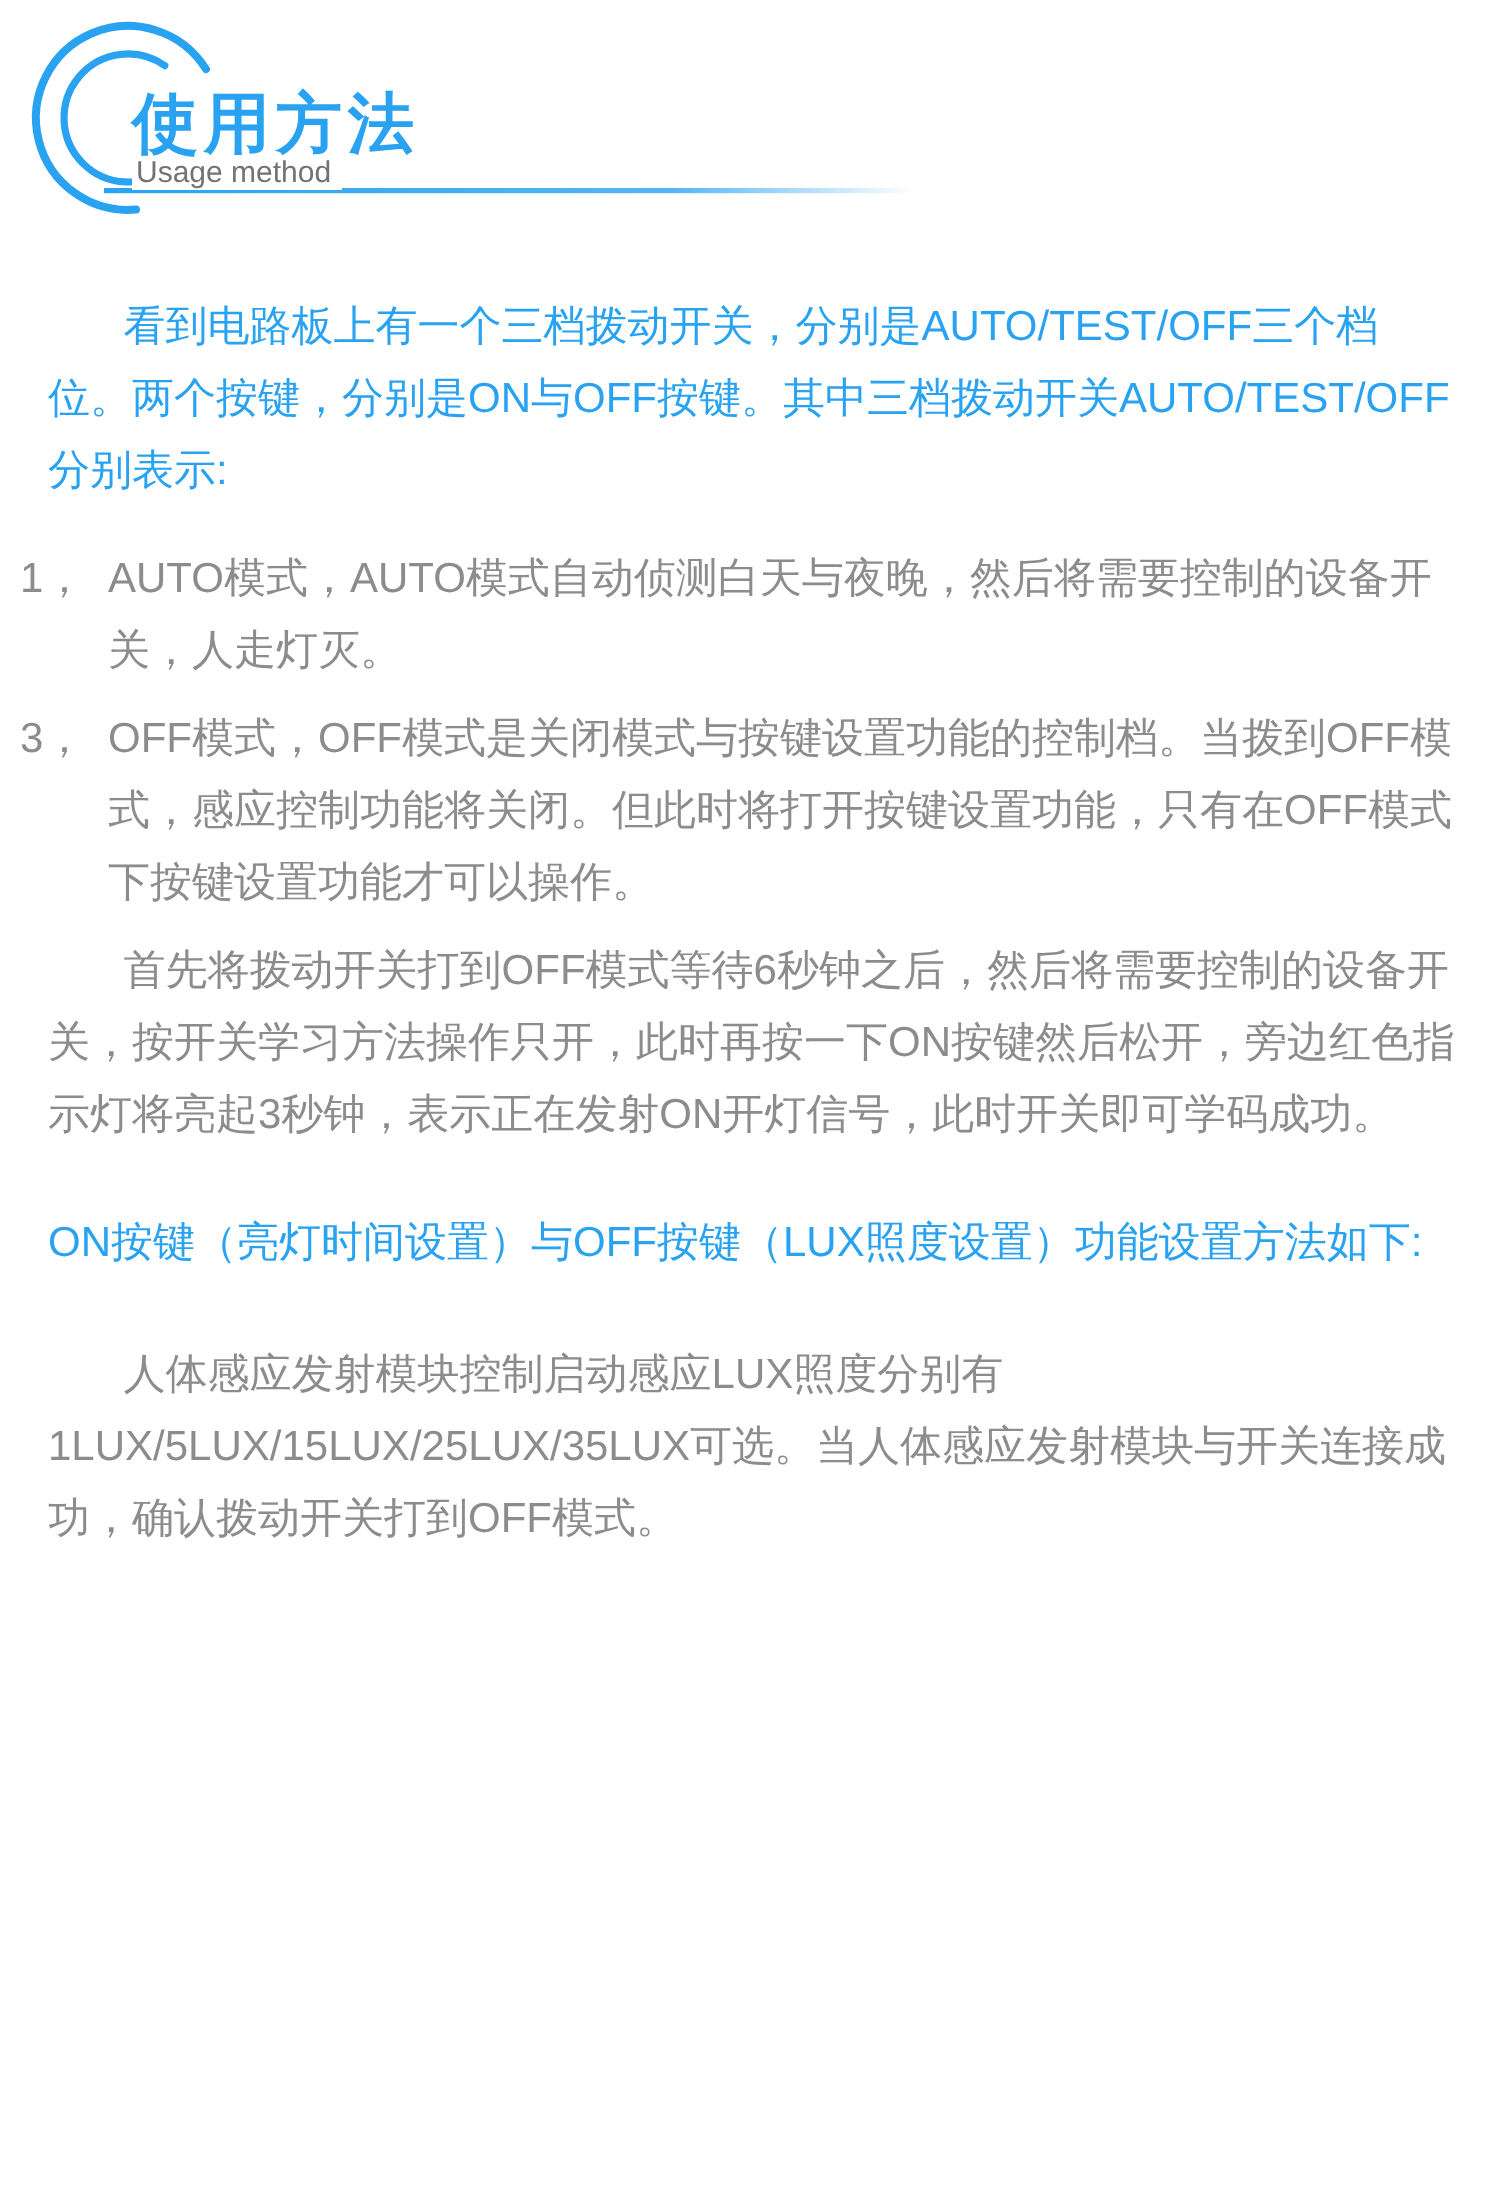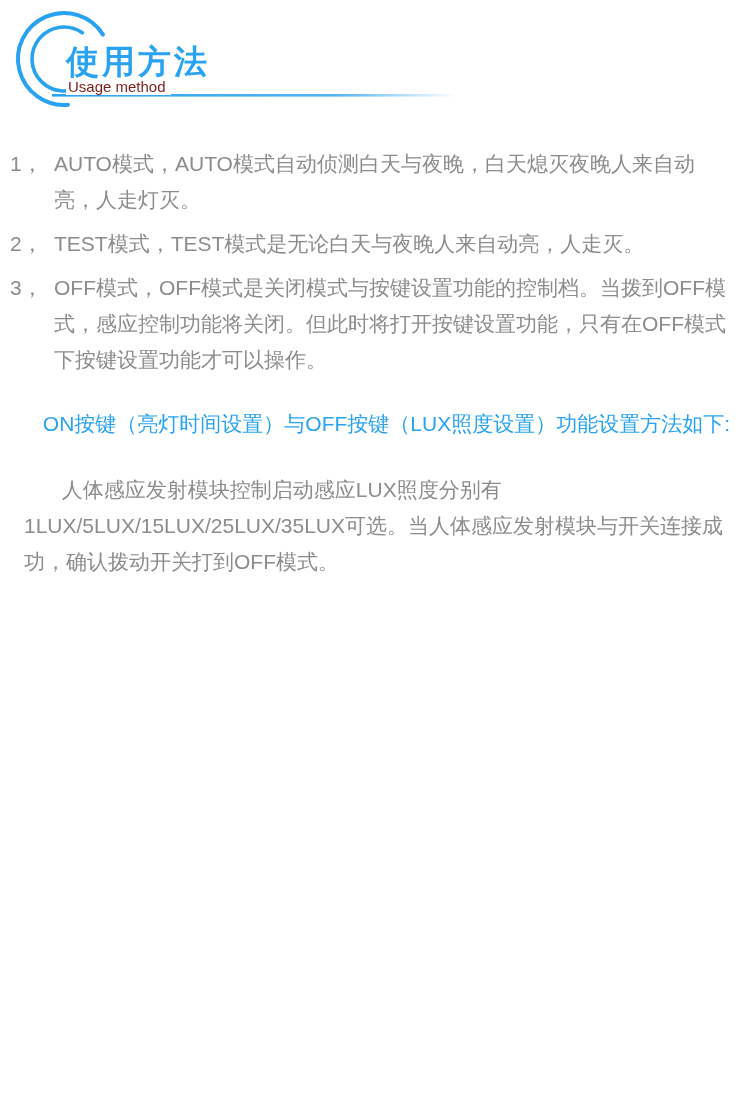--- a/index.html
+++ b/index.html
@@ -29,21 +29,21 @@
     color: #29A3F1;
     background: #ffffff;
     padding: 2px 8px 2px 4px;
     line-height: 1.1;
   }
   .title-en {
     position: absolute;
     left: 66px;
     top: 79px;
     font-size: 15px;
-    color: #7f1d1d;
+    color: #737373;
     background: #ffffff;
     padding: 0 5px 0 2px;
     line-height: 1.05;
   }
 
   
   .content {
     padding: 26px 20px 0 24px;
     font-size: 21px;
     line-height: 36px;
@@ -70,21 +70,21 @@
     width: 44px;
     margin-left: -44px;
   }
 
   .sec-heading {
     font-size: 21px;
     font-weight: normal;
     line-height: 36px;
   }
   .sec-heading.first { margin: 8px 0 12px 0; }
-  .sec-heading.second { margin: 28px 0 30px 0; text-align: right; }
+  .sec-heading.second { margin: 28px 0 30px 0; }
 
   .para { text-indent: 1.8em; }
 </style>
 </head>
 <body>
 
 <div class="header">
   <svg width="750" height="120" viewBox="0 0 750 120">
     <defs>
       <linearGradient id="lineFade" x1="0" y1="0" x2="1" y2="0">
@@ -99,32 +99,31 @@
     <path d="M 103 34.6 A 46 46 0 1 0 68 104.8" fill="none" stroke="#29A3F1" stroke-width="4" stroke-linecap="round"></path>
 
     <path d="M 82.4 32.8 A 32 32 0 1 0 84.6 83.5" fill="none" stroke="#29A3F1" stroke-width="3.6" stroke-linecap="round"></path>
   </svg>
   <div class="title-cn">使用方法</div>
   <div class="title-en">Usage method</div>
 </div>
 
 <div class="content">
 
+  <p class="intro blue">看到电路板上有一个三档拨动开关，分别是AUTO/TEST/OFF三个档位。两个按键，分别是ON与OFF按键。其中三档拨动开关AUTO/TEST/OFF分别表示:</p>
 
   <ul class="modes gray">
     <li>
-      <span class="num">1，</span><span>AUTO模式，AUTO模式自动侦测白天与夜晚，白天熄灭夜晚人来自动亮，人走灯灭。</span>
-    </li>
-    <li>
-      <span class="num">2，</span><span>TEST模式，TEST模式是无论白天与夜晚人来自动亮，人走灭。</span>
+      <span class="num">1，</span><span>AUTO模式，AUTO模式自动侦测白天与夜晚，然后将需要控制的设备开关，人走灯灭。</span>
     </li>
     <li>
       <span class="num">3，</span><span>OFF模式，OFF模式是关闭模式与按键设置功能的控制档。当拨到OFF模式，感应控制功能将关闭。但此时将打开按键设置功能，只有在OFF模式下按键设置功能才可以操作。</span>
     </li>
   </ul>
 
 
+  <p class="para gray">首先将拨动开关打到OFF模式等待6秒钟之后，然后将需要控制的设备开关，按开关学习方法操作只开，此时再按一下ON按键然后松开，旁边红色指示灯将亮起3秒钟，表示正在发射ON开灯信号，此时开关即可学码成功。</p>
 
   <h2 class="sec-heading second blue">ON按键（亮灯时间设置）与OFF按键（LUX照度设置）功能设置方法如下:</h2>
 
   <p class="para gray">人体感应发射模块控制启动感应LUX照度分别有1LUX/5LUX/15LUX/25LUX/35LUX可选。当人体感应发射模块与开关连接成功，确认拨动开关打到OFF模式。</p>
 
 </div>
 
 </body></html>

